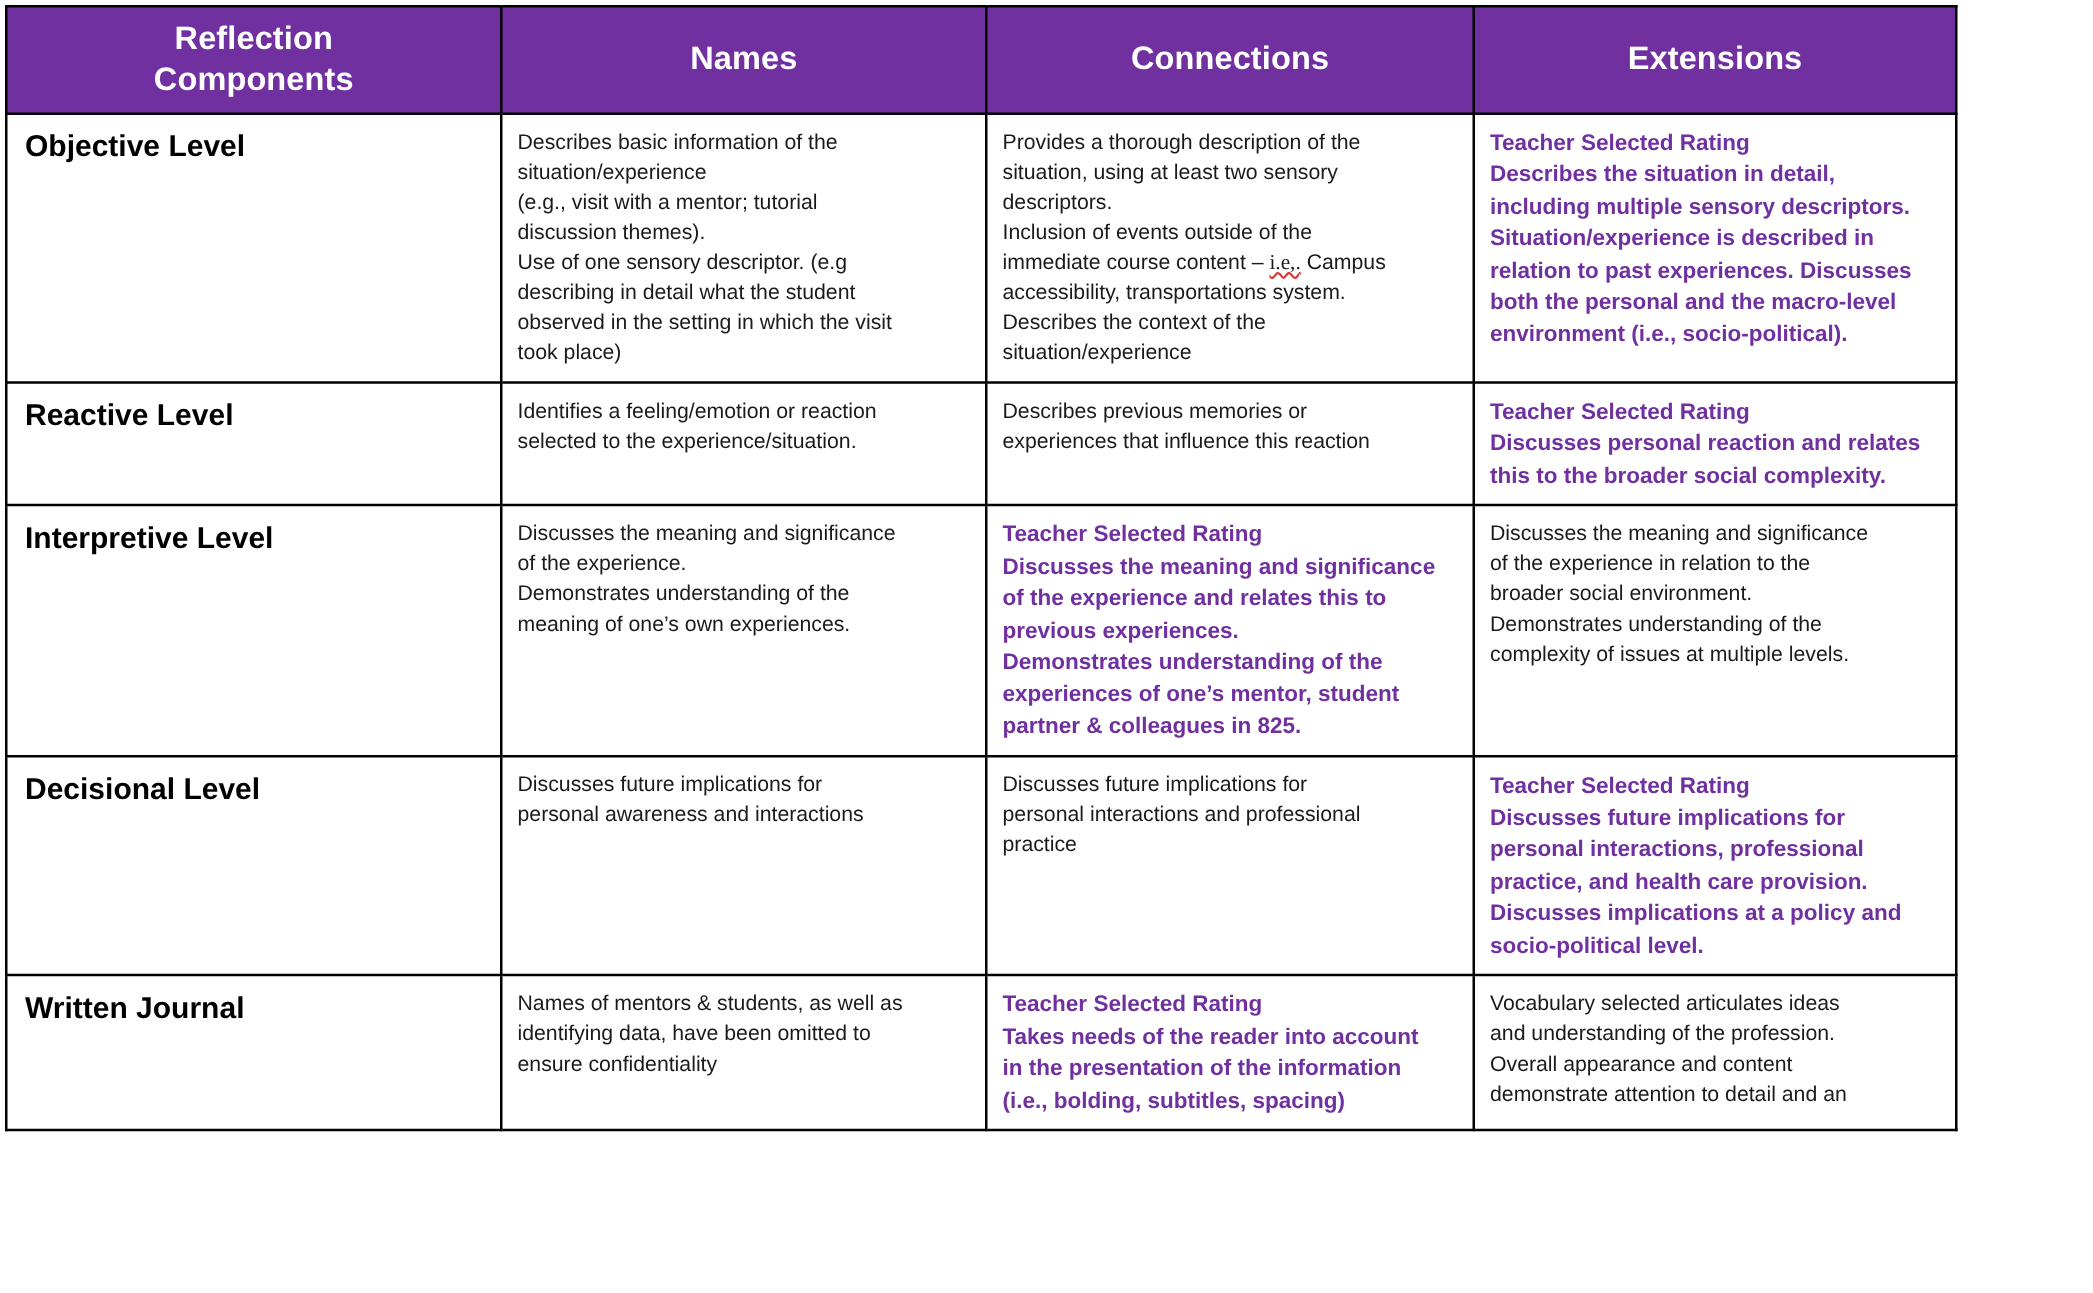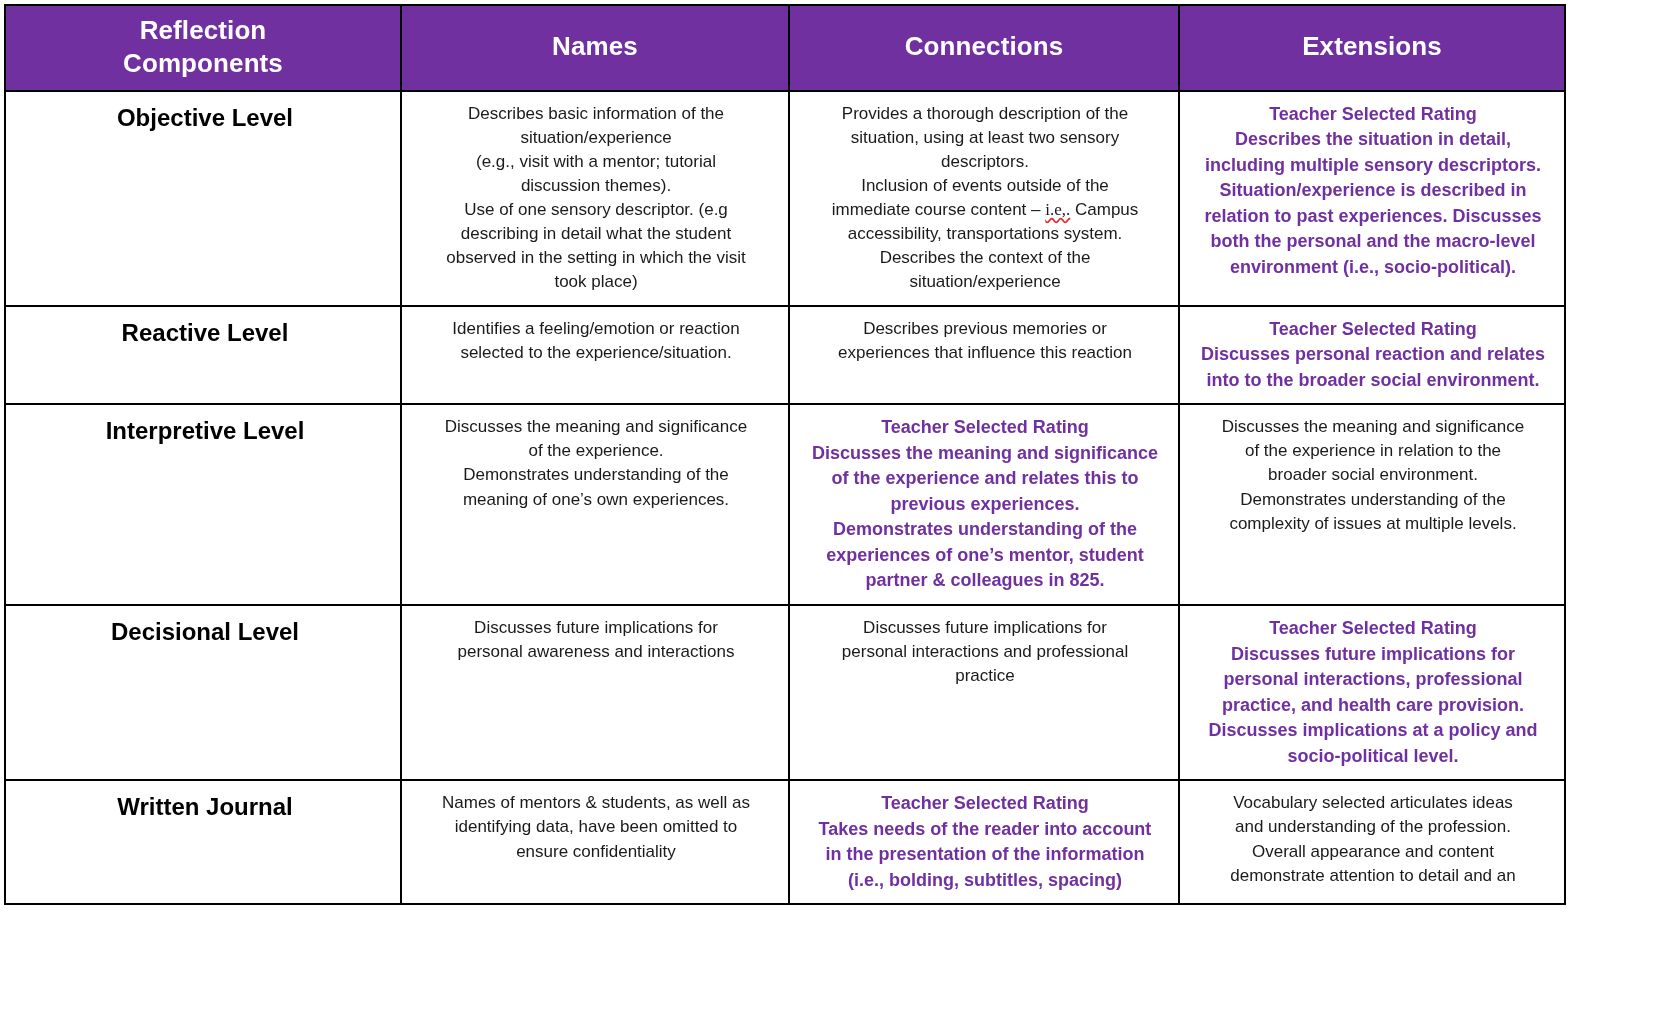--- a/index.html
+++ b/index.html
@@ -49,21 +49,20 @@
   thead th.comp-head {
     padding-top: 8px;
     padding-bottom: 10px;
   }
 
   tbody td {
     border: 2px solid #000000;
     vertical-align: top;
     background: #ffffff;
     padding: 10px 10px 10px 12px;
-    text-align: center;
   }
 
   td.level-cell {
     font-weight: bold;
     font-size: 24px;
     line-height: 1.2;
     color: #000000;
     padding-left: 14px;
     padding-top: 12px;
   }
@@ -164,21 +163,21 @@
           <td>
             <div class="body-text">
               <span class="ln">Describes previous memories or</span>
               <span class="ln">experiences that influence this reaction</span>
             </div>
           </td>
           <td>
             <div class="rating-text">
               <span class="ln">Teacher Selected Rating</span>
               <span class="ln">Discusses personal reaction and relates</span>
-              <span class="ln">into to the broader social environment.</span>
+              <span class="ln">this to the broader social complexity.</span>
             </div>
           </td>
         </tr>
         <tr>
           <td class="level-cell">Interpretive Level</td>
           <td>
             <div class="body-text">
               <span class="ln">Discusses the meaning and significance</span>
               <span class="ln">of the experience.</span>
               <span class="ln">Demonstrates understanding of the</span>

